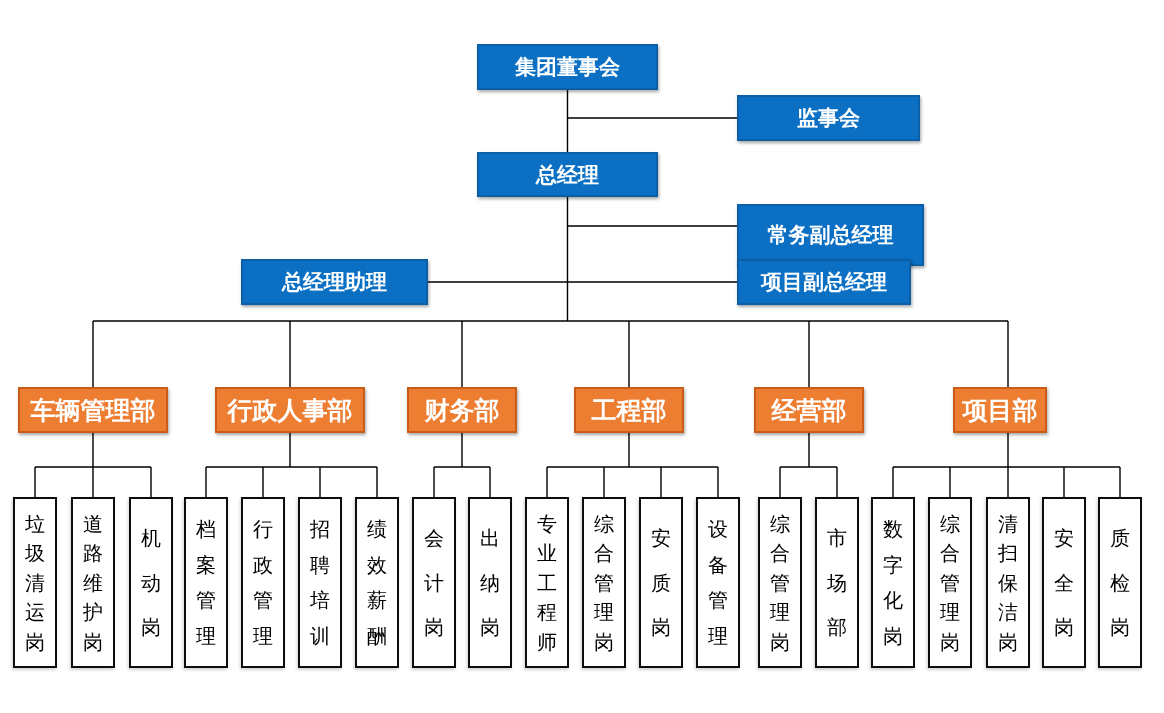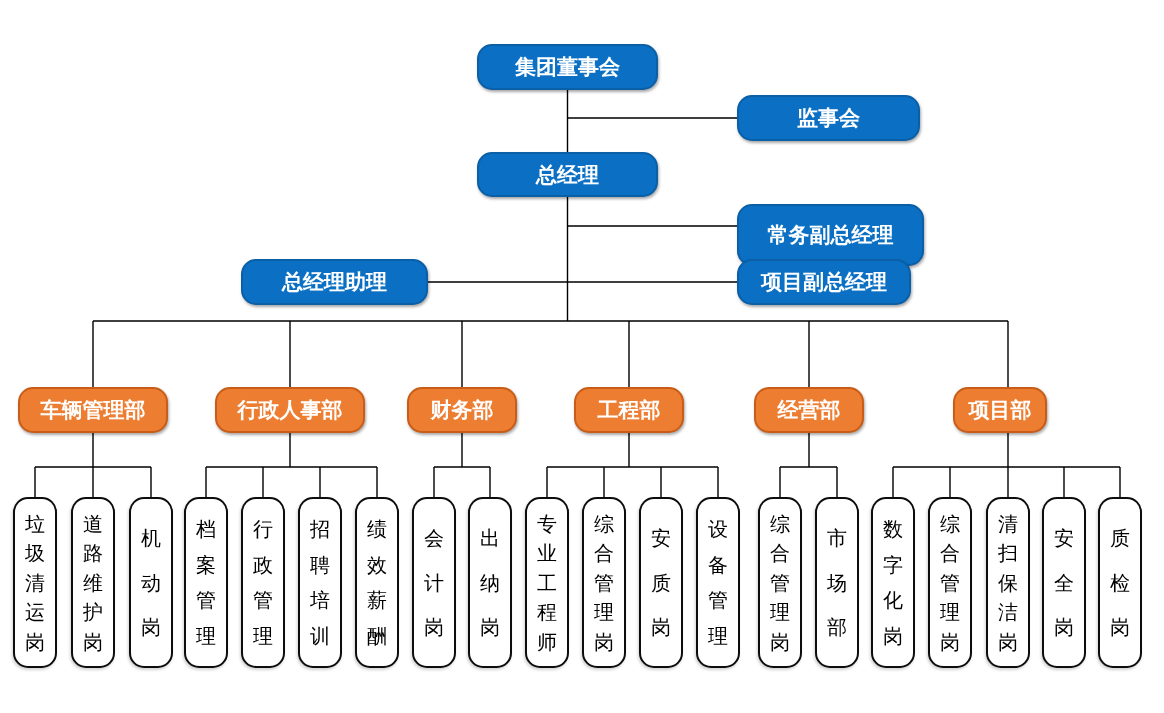--- a/index.html
+++ b/index.html
@@ -15,39 +15,39 @@
     position: absolute;
     left: 0; top: 0;
     width: 1164px; height: 713px;
   }
   .node {
     position: absolute;
     box-sizing: border-box;
     display: flex;
     align-items: center;
     justify-content: center;
-    border-radius: 15px;
+    border-radius: 0;
     text-align: center;
     white-space: nowrap;
   }
   .exec {
     background: #0B70C4;
     border: 2px solid #0A5FA6;
     color: #ffffff;
     font-weight: 700;
     font-size: 21px;
     height: 46px;
     box-shadow: 1px 2px 3px rgba(0,0,0,0.35);
   }
   .dept {
     background: #ED7D31;
     border: 2px solid #C95D17;
     color: #ffffff;
     font-weight: 700;
-    font-size: 21px;
+    font-size: 25px;
     top: 387px;
     height: 46px;
     box-shadow: 1px 2px 3px rgba(0,0,0,0.35);
   }
   .pos {
     background: #ffffff;
     border: 2.5px solid #0d0d0d;
     color: #000000;
     font-size: 20px;
     font-weight: 400;

